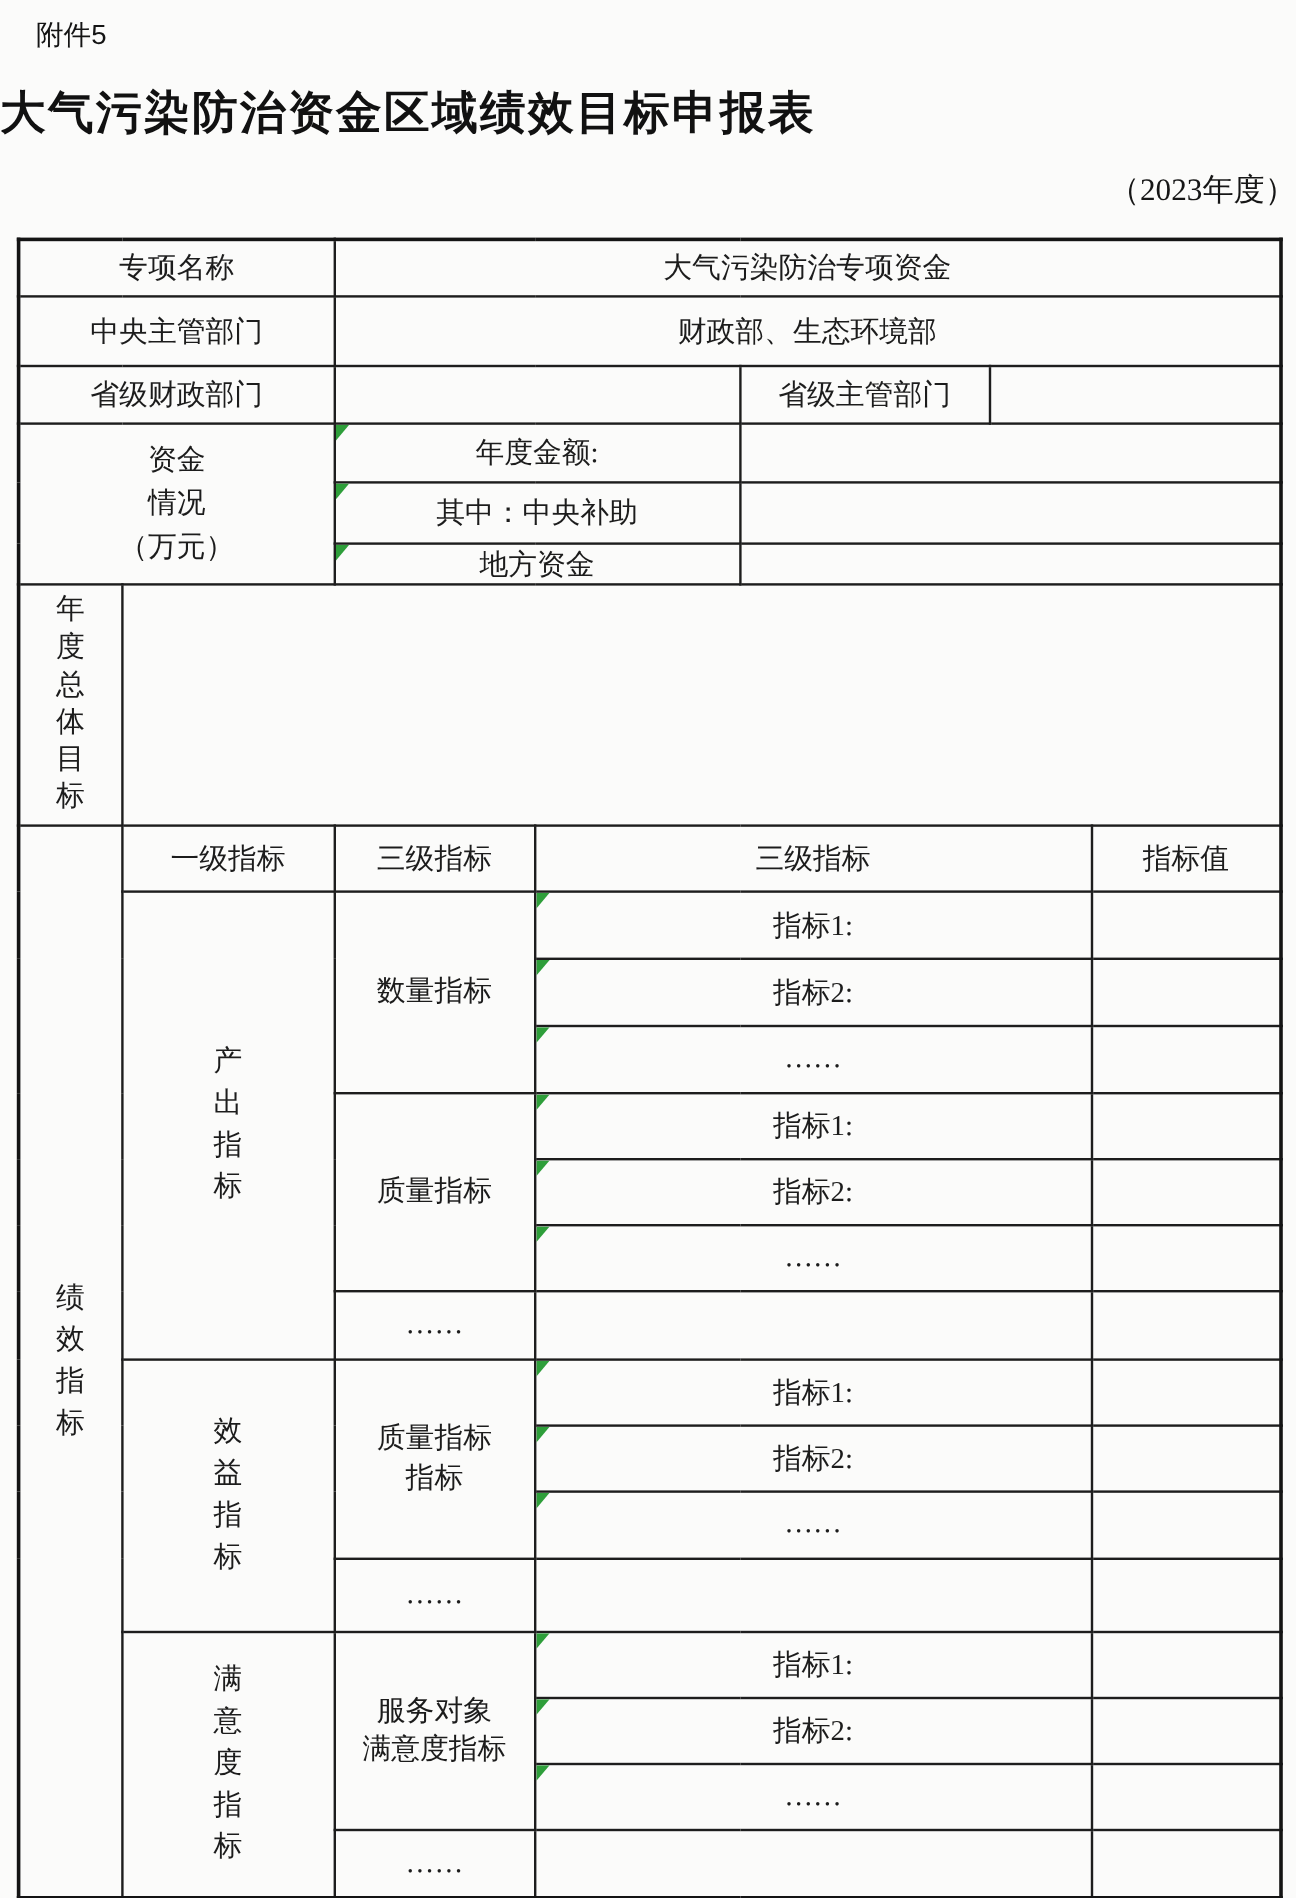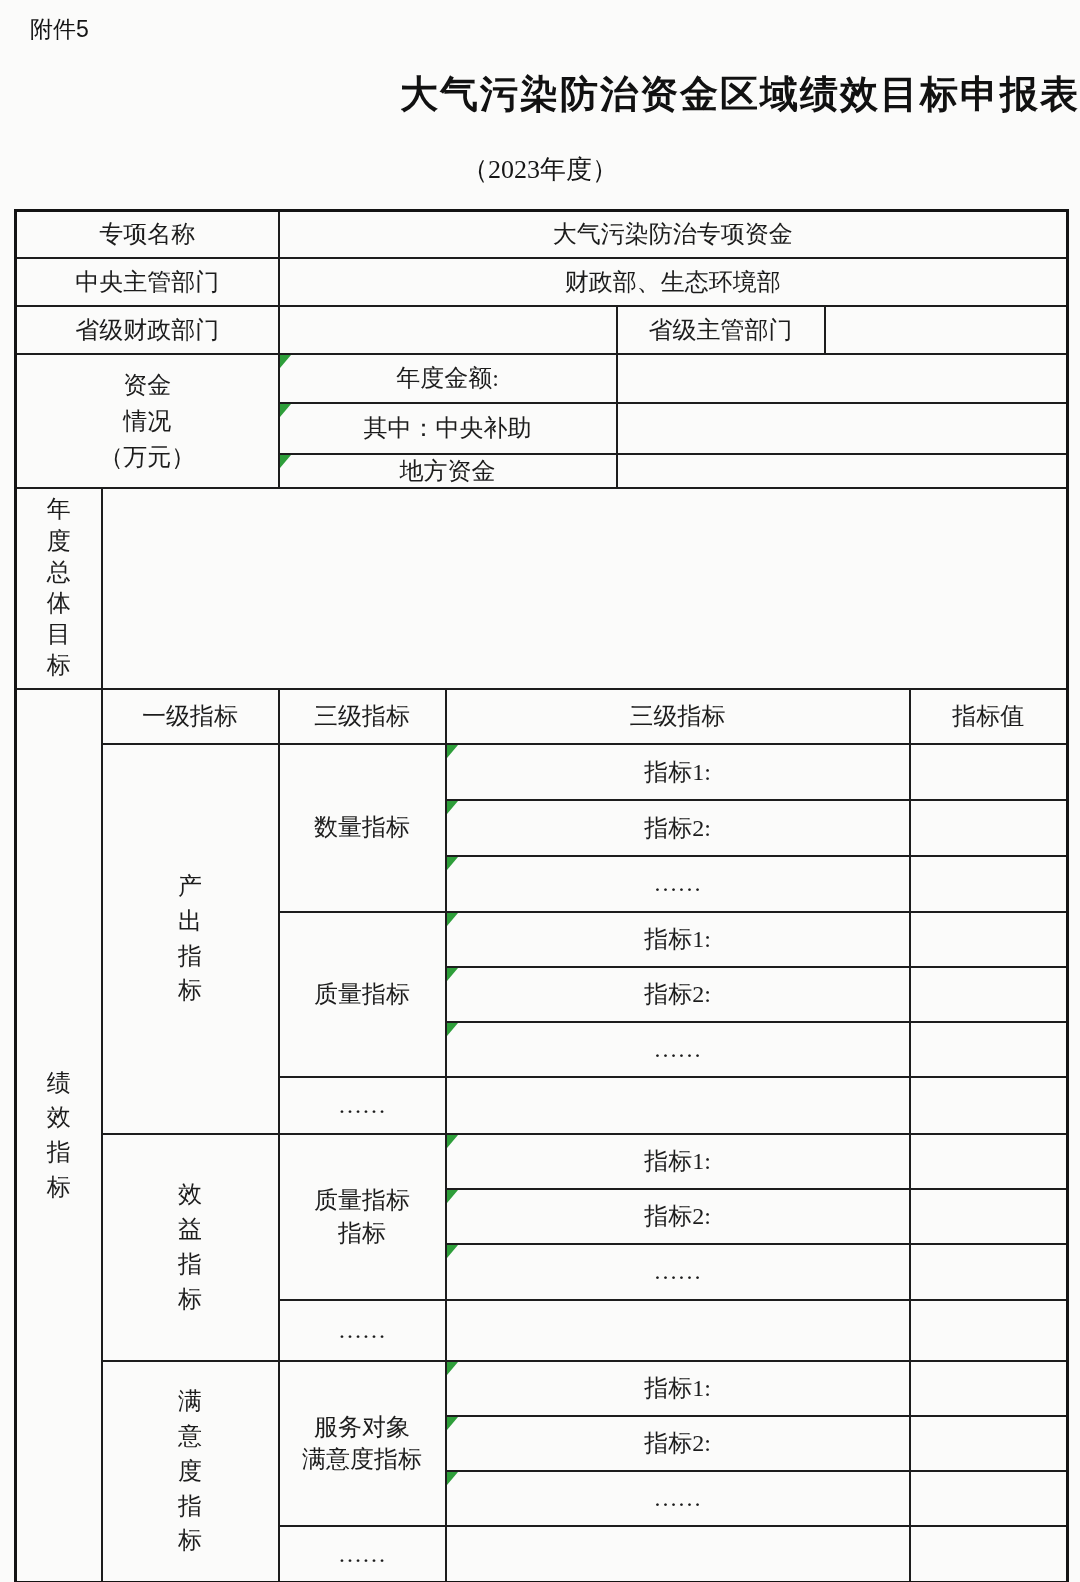--- a/index.html
+++ b/index.html
@@ -9,25 +9,25 @@
     color:#1c1c1c;
     font-family:"Liberation Serif","DejaVu Serif",serif;
     overflow:hidden;
   }
   .attachment{
     font-family:"Liberation Sans","DejaVu Sans",sans-serif;
     font-weight:normal;font-size:23px;
     margin:14px 0 0 30px;color:#141414;
   }
   .title{
-    text-align:right;font-size:38px;font-weight:bold;
+    text-align:left;font-size:38px;font-weight:bold;
     margin:24px 0 0 0;letter-spacing:2px;color:#111;
   }
   .subtitle{
-    text-align:center;font-size:26px;margin:32px 0 0 0;color:#161616;
+    text-align:right;font-size:26px;margin:21px 0 0 0;color:#161616;
   }
   table.form{
     border-collapse:collapse;table-layout:fixed;
     margin:22px 0 0 14px;width:1052px;
     border:3px solid #141414;
   }
   table.form td{
     border:2px solid #1d1d1d;
     padding:0;
     font-size:24px;
@@ -69,21 +69,21 @@
         <col style="width:85px">
         <col style="width:158px">
     </colgroup>
 
     <tbody>
         <tr style="height:47px">
       <td colspan="2">专项名称</td>
       <td colspan="5">大气污染防治专项资金</td>
     </tr>
 
-    <tr style="height:48px">
+    <tr style="height:58px">
       <td colspan="2">中央主管部门</td>
       <td colspan="5">财政部、生态环境部</td>
     </tr>
 
     <tr style="height:48px">
       <td colspan="2">省级财政部门</td>
       <td colspan="2"></td>
       <td>省级主管部门</td>
       <td colspan="2"></td>
     </tr>

